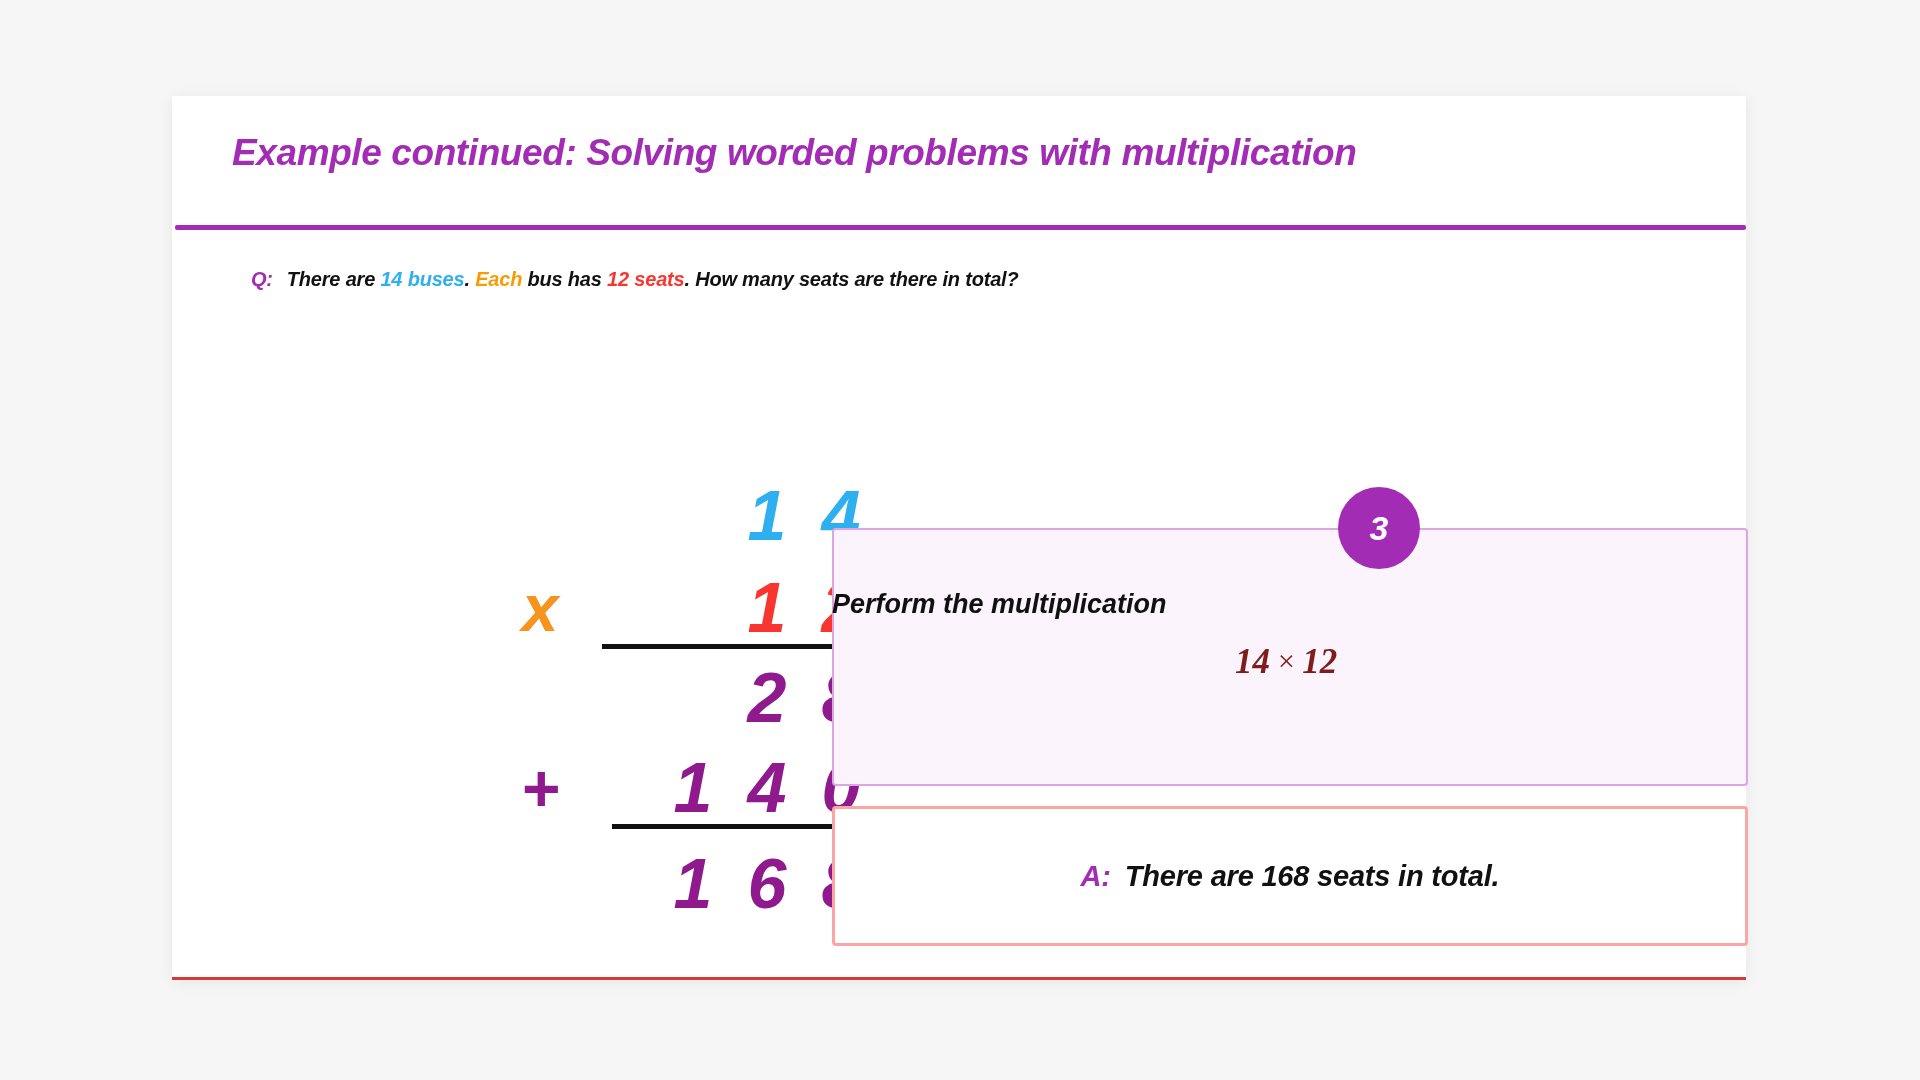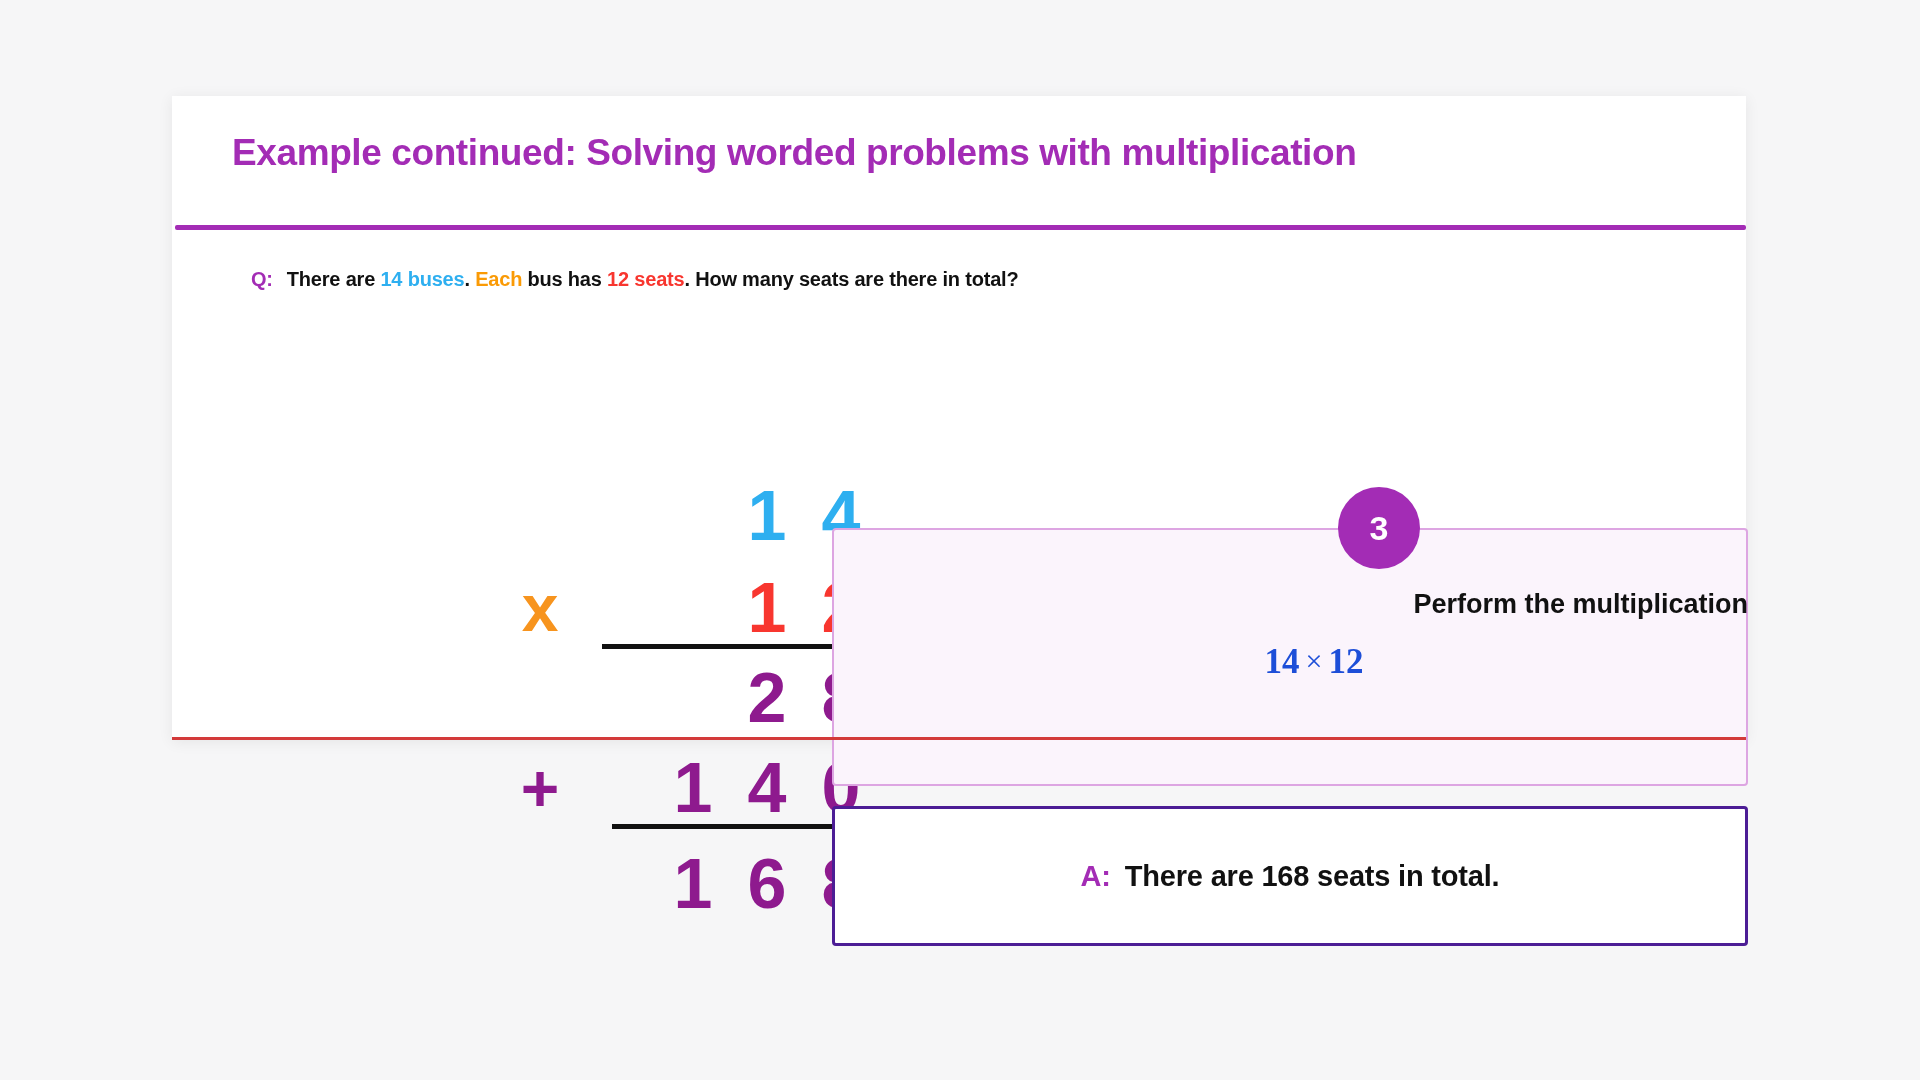--- a/index.html
+++ b/index.html
@@ -10,24 +10,25 @@
     background: #f6f6f7;
     font-family: "Liberation Sans", sans-serif;
     overflow: hidden;
   }
 
   #slide-card {
     position: absolute;
     left: 172px;
     top: 96px;
     width: 1574px;
-    height: 644px;
+    height: 884px;
     background: #ffffff;
     box-shadow: 0 2px 14px rgba(0,0,0,0.07);
     box-sizing: border-box;
+    font-style: italic;
   }
 
   #card-bottom-rule {
     position: absolute;
     left: 0;
     bottom: 0;
     width: 100%;
     height: 3px;
     background: #d33a3a;
   }
@@ -147,55 +148,55 @@
     align-items: center;
     justify-content: center;
     z-index: 5;
   }
 
   #step-heading {
     position: absolute;
     left: 660px;
     top: 493px;
     width: 916px;
-    text-align: right;
+    text-align: left;
     font-size: 27px;
     font-weight: 700;
     color: #111111;
   }
 
   .math-line {
     position: absolute;
-    left: 684px;
+    left: 656px;
     width: 916px;
     text-align: center;
     font-family: "Liberation Serif", serif;
     font-size: 35px;
     font-weight: 700;
-    color: #1d4ed8;
+    color: #7f1d1d;
   }
   #math-product  { top: 546px; }
   #math-result   { top: 600px; }
   .math-op {
     font-weight: 400;
     font-size: 30px;
     padding: 0 6px;
     position: relative;
     top: -2px;
   }
 
   
   #answer-box {
     position: absolute;
     left: 660px;
     top: 710px;
     width: 916px;
     height: 140px;
     background: #ffffff;
-    border: 3px solid #4c1d95;
+    border: 3px solid #fca5a5;
     border-radius: 4px;
     box-sizing: border-box;
     display: flex;
     align-items: center;
     justify-content: center;
   }
 
   #answer-text {
     font-size: 29px;
     font-weight: 700;

